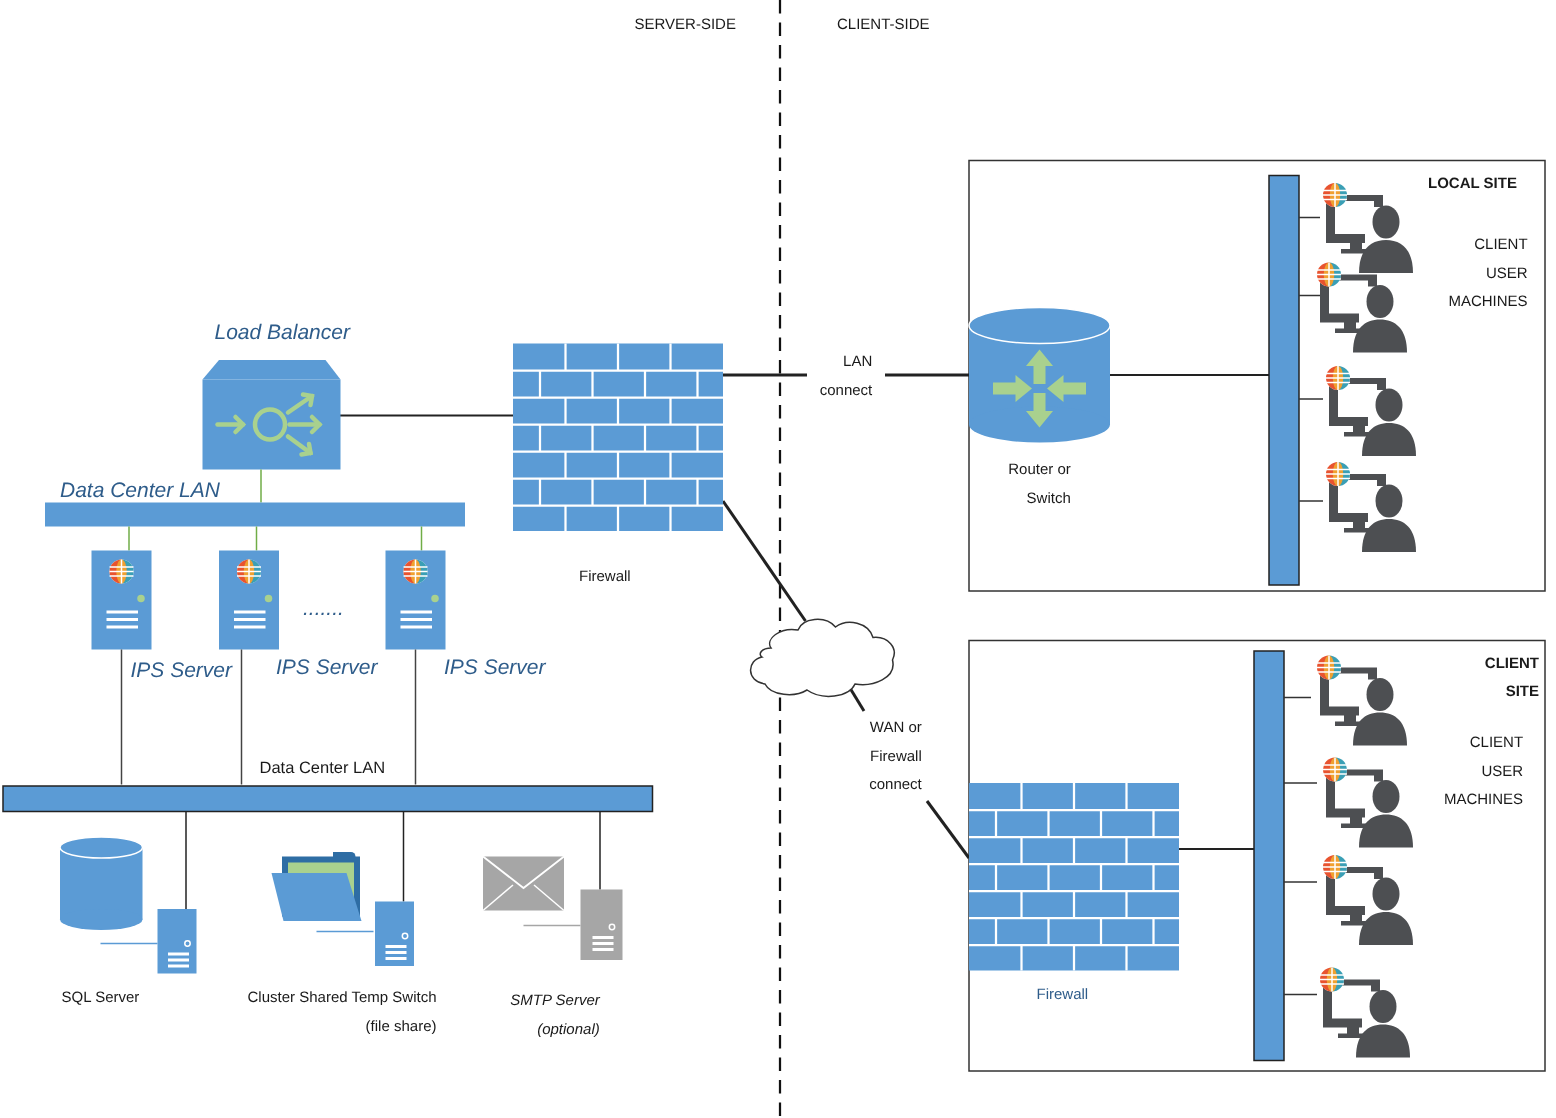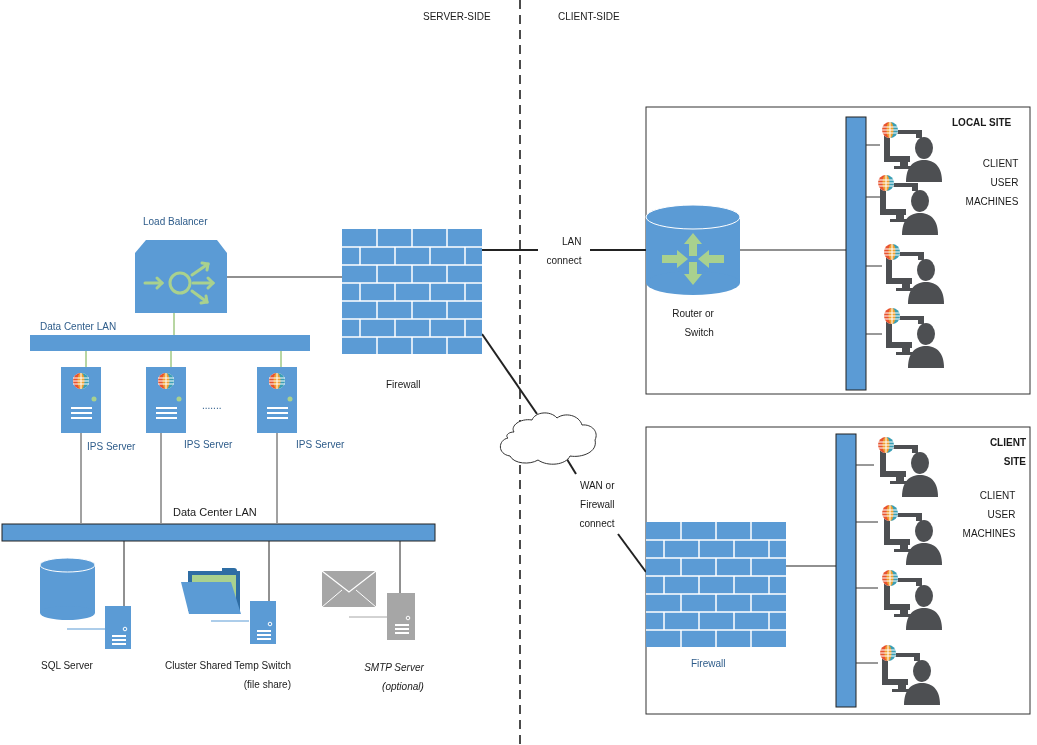--- a/index.html
+++ b/index.html
@@ -1,20 +1,20 @@
 <!DOCTYPE html>
 <html><head>
 <meta charset="utf-8">
 <style>
   html, body { margin: 0; padding: 0; background: #ffffff; }
   body { width: 1037px; height: 745px; position: relative; overflow: hidden;
          font-family: "Liberation Sans", "DejaVu Sans", sans-serif; }
   #diagram { position: absolute; left: 0; top: 0; }
   .lbl { position: absolute; font-size: 10px; color: #1a1a1a; line-height: 19px; white-space: nowrap; }
-  .lbl.blue { color: #2e5c8a; font-size: 10px; }
+  .lbl.blue { color: #2e5c8a; font-size: 14px; font-style: italic; }
   .lbl.center { text-align: right; }
   .lbl.italic { font-style: italic; }
   .lbl.bold { font-weight: bold; }
   .lbl.ctr-w { transform: translateX(-50%); }
 </style>
 </head>
 <body>
 
 <svg id="diagram" width="1037" height="745" viewBox="0 0 1037 745" xmlns="http://www.w3.org/2000/svg">
   <defs>
@@ -233,21 +233,21 @@
 <div class="lbl blue" style="left:202px;top:396px;">.......</div>
 <div class="lbl" style="left:173px;top:503px;font-size:11px;">Data Center LAN</div>
 
 <div class="lbl" style="left:386px;top:375px;">Firewall</div>
 
 <div class="lbl" style="left:41px;top:656px;">SQL Server</div>
 <div class="lbl center ctr-w" style="left:228px;top:656px;">
   <div>Cluster Shared Temp Switch</div>
   <div>(file share)</div>
 </div>
-<div class="lbl center italic ctr-w" style="left:370px;top:658px;margin-left:24px;">
+<div class="lbl center italic ctr-w" style="left:370px;top:658px;">
   <div>SMTP Server</div>
   <div>(optional)</div>
 </div>
 
 <div class="lbl center ctr-w" style="left:564px;top:232px;">
   <div>LAN</div>
   <div>connect</div>
 </div>
 <div class="lbl center ctr-w" style="left:597px;top:476px;">
   <div>WAN or</div>

